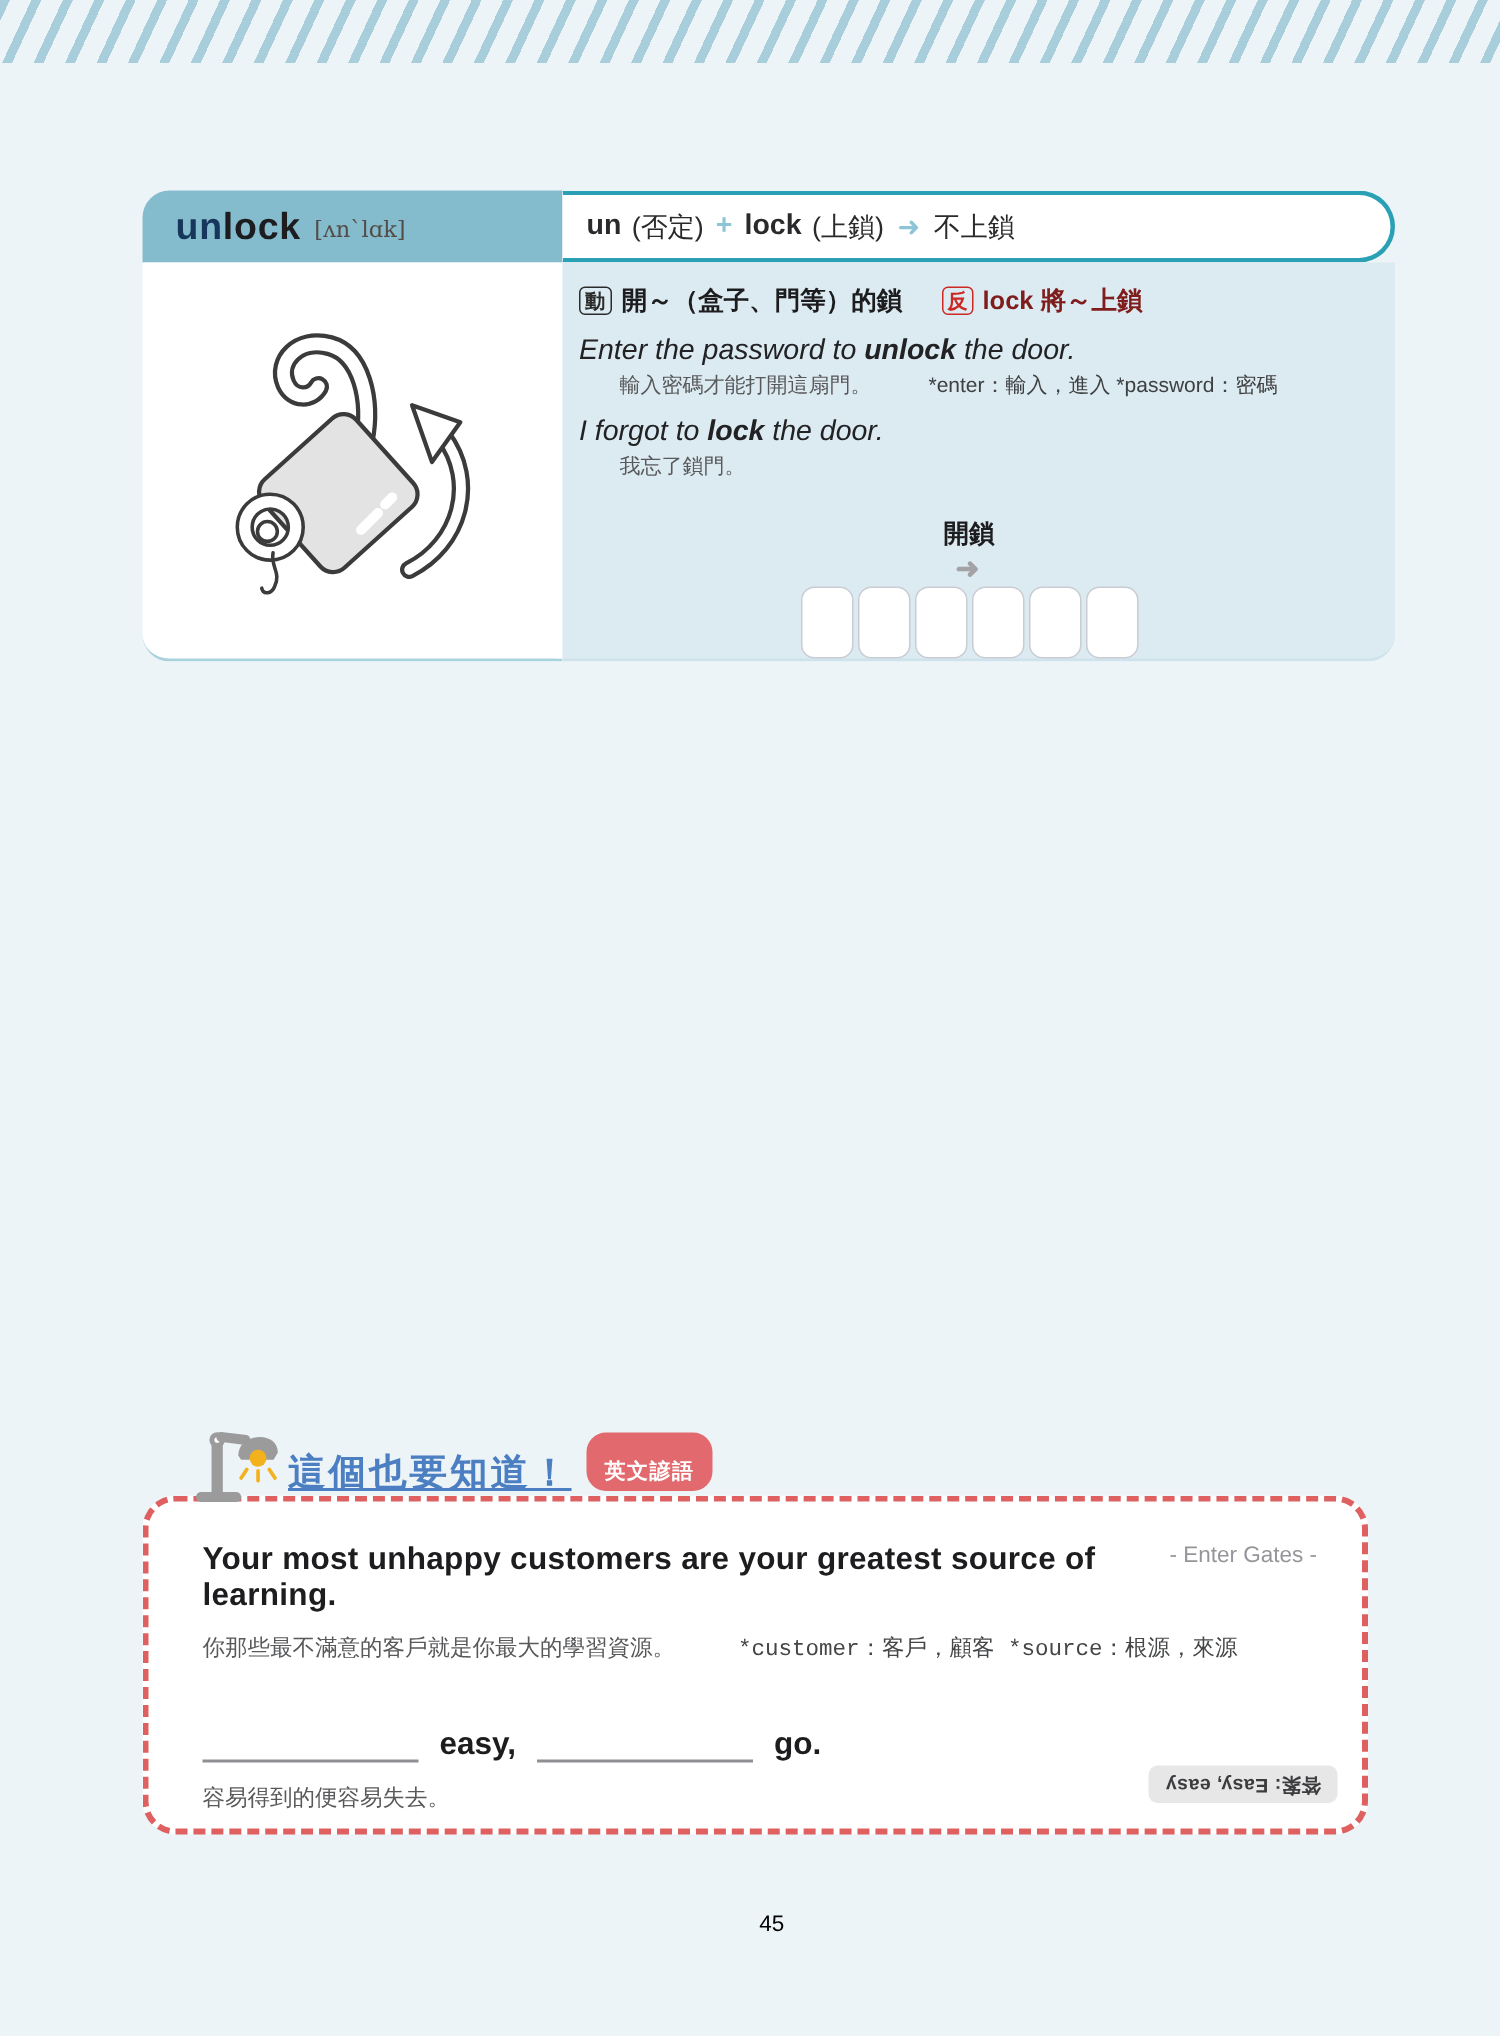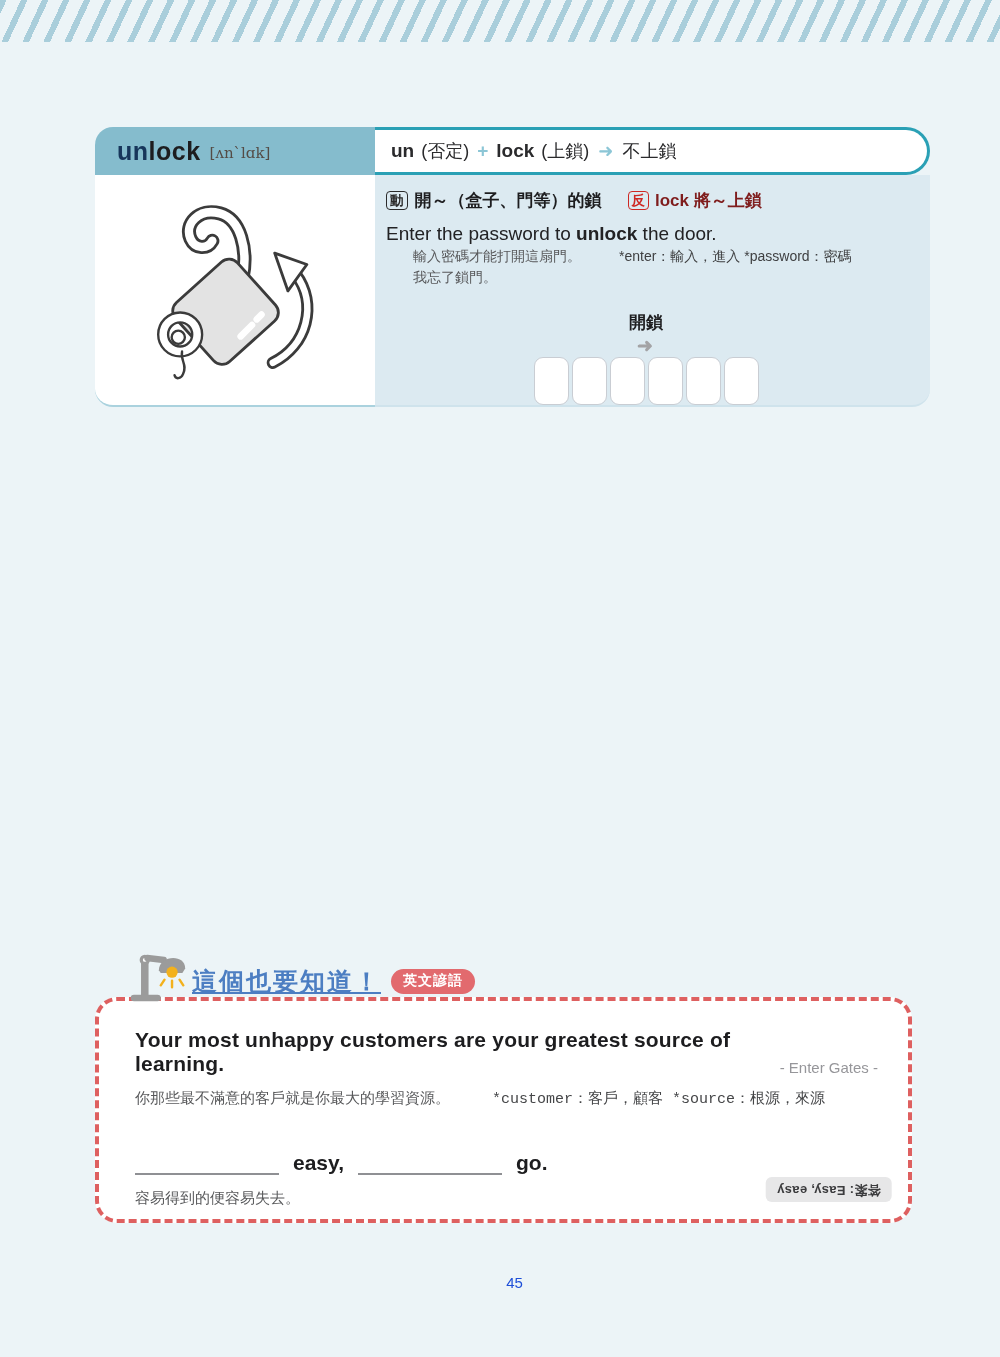--- a/index.html
+++ b/index.html
@@ -50,21 +50,21 @@
   .def-line { display:flex; align-items:center; font-size:17px; font-weight:bold; }
   .pos-box {
     border:1.8px solid #2b2b2b; border-radius:4px; font-size:13.5px;
     padding:1px 3px; margin-right:7px; color:#2b2b2b; line-height:1.15;
   }
   .ant-box {
     border:1.8px solid #ce2823; border-radius:4px; font-size:13.5px;
     padding:1px 3px; margin:0 6px 0 26px; color:#ce2823; line-height:1.15;
   }
   .ant-text { color:#7f1d1d; }
-  .ex-en { font-size:19px; margin-top:11px; color:#222224; }
+  .ex-en { font-size:19px; margin-top:11px; color:#222224;font-style:italic; }
   .ex-en b { font-weight:bold; }
   .ex-zh { font-size:14px; color:#58595b; margin-top:3px;margin-left:27px; }
   .ex-notes { margin-left:38px; color:#3f4042; }
   .practice { display:flex; align-items:center; margin-top:24px;flex-direction:column; }
   .practice-label { font-size:17px; font-weight:bold; color:#1d1d1f; }
   .practice-arrow { font-size:19px; font-weight:bold; color:#a3a3a5; margin:0 9px 0 7px; }
   .letter-boxes { display:flex; gap:3px; }
   .lbox {
     width:35px; height:48px; background:#fff;
     border:1.5px solid #c9cdd3; border-radius:9px;
@@ -78,42 +78,42 @@
   .tip-head {
     position:absolute; left:126px; top:938px; height:68px; z-index:2;
     display:flex; align-items:flex-end;
   }
   .tip-title {
     font-size:25px; font-weight:bold; color:#4c7ec2; letter-spacing:2px;
     padding-bottom:8px; margin-left:4px;text-decoration:underline;
   }
   .tip-badge {
     background:#e26a6e; color:#fff; font-size:14px; font-weight:bold;
-    border-radius:13px; padding:3px 12px 4px; margin:0 0 12px 10px; letter-spacing:1px;
+    border-radius:13px; padding:17px 12px 4px; margin:0 0 12px 10px; letter-spacing:1px;
   }
   .tip-content { position:relative; padding:27px 30px 0 36px; height:100%; }
-  .quote-row { display:flex; align-items:flex-end; }
+  .quote-row { display:flex; align-items:flex-start; }
   .quote-en { font-size:21px; font-weight:bold; color:#1d1d1f; letter-spacing:.2px; }
   .quote-author { font-size:15px; color:#96969a; margin-left:16px; white-space:nowrap; }
   .quote-zh-row { display:flex; margin-top:13px; font-size:15px; color:#58595b; }
   .quote-notes { margin-left:42px; color:#454648;font-family:Liberation Mono, monospace; }
   .exercise-row { display:flex; align-items:baseline; margin-top:43px; }
   .blank { width:144px; border-bottom:2px solid #8f9094; align-self:flex-end; height:20px; }
   .ex-word { font-size:21px; font-weight:bold; margin:0 14px; }
   .exercise-zh { font-size:15px; color:#58595b; margin-top:14px; }
   .answer-badge {
     position:absolute; right:16px; bottom:17px;
     background:#e7e7e8; border-radius:6px; padding:3px 11px 4px;
     font-size:13px; font-weight:bold; color:#3c3c3e;
     transform:rotate(180deg); letter-spacing:.3px;
   }
 
   .page-number {
     position:absolute; left:0; top:1274px; width:100%;
-    text-align:center; font-size:15px; color:#1d4ed8;padding-left:29px;
+    text-align:center; font-size:15px; color:#000000;padding-left:29px;
   }
 </style>
 </head>
 <body>
 
 <div class="page">
 
   <div class="stripe-band"></div>
 
   <div class="card">
@@ -163,20 +163,21 @@
       <div class="def-line">
         <span class="pos-box">動</span>
         <span>開～（盒子、門等）的鎖</span>
         <span class="ant-box">反</span>
         <span class="ant-text">lock 將～上鎖</span>
       </div>
 
       <div class="ex-en"><span>Enter the password to </span><b>unlock</b><span> the door.</span></div>
       <div class="ex-zh"><span>輸入密碼才能打開這扇門。</span><span class="ex-notes">*enter：輸入，進入 *password：密碼</span></div>
 
+      <div class="ex-en"><span>I forgot to </span><b>lock</b><span> the door.</span></div>
       <div class="ex-zh"><span>我忘了鎖門。</span></div>
 
       <div class="practice">
         <span class="practice-label">開鎖</span>
         <span class="practice-arrow">➜</span>
         <span class="letter-boxes">
           <span class="lbox"></span>
           <span class="lbox"></span>
           <span class="lbox"></span>
           <span class="lbox"></span>

